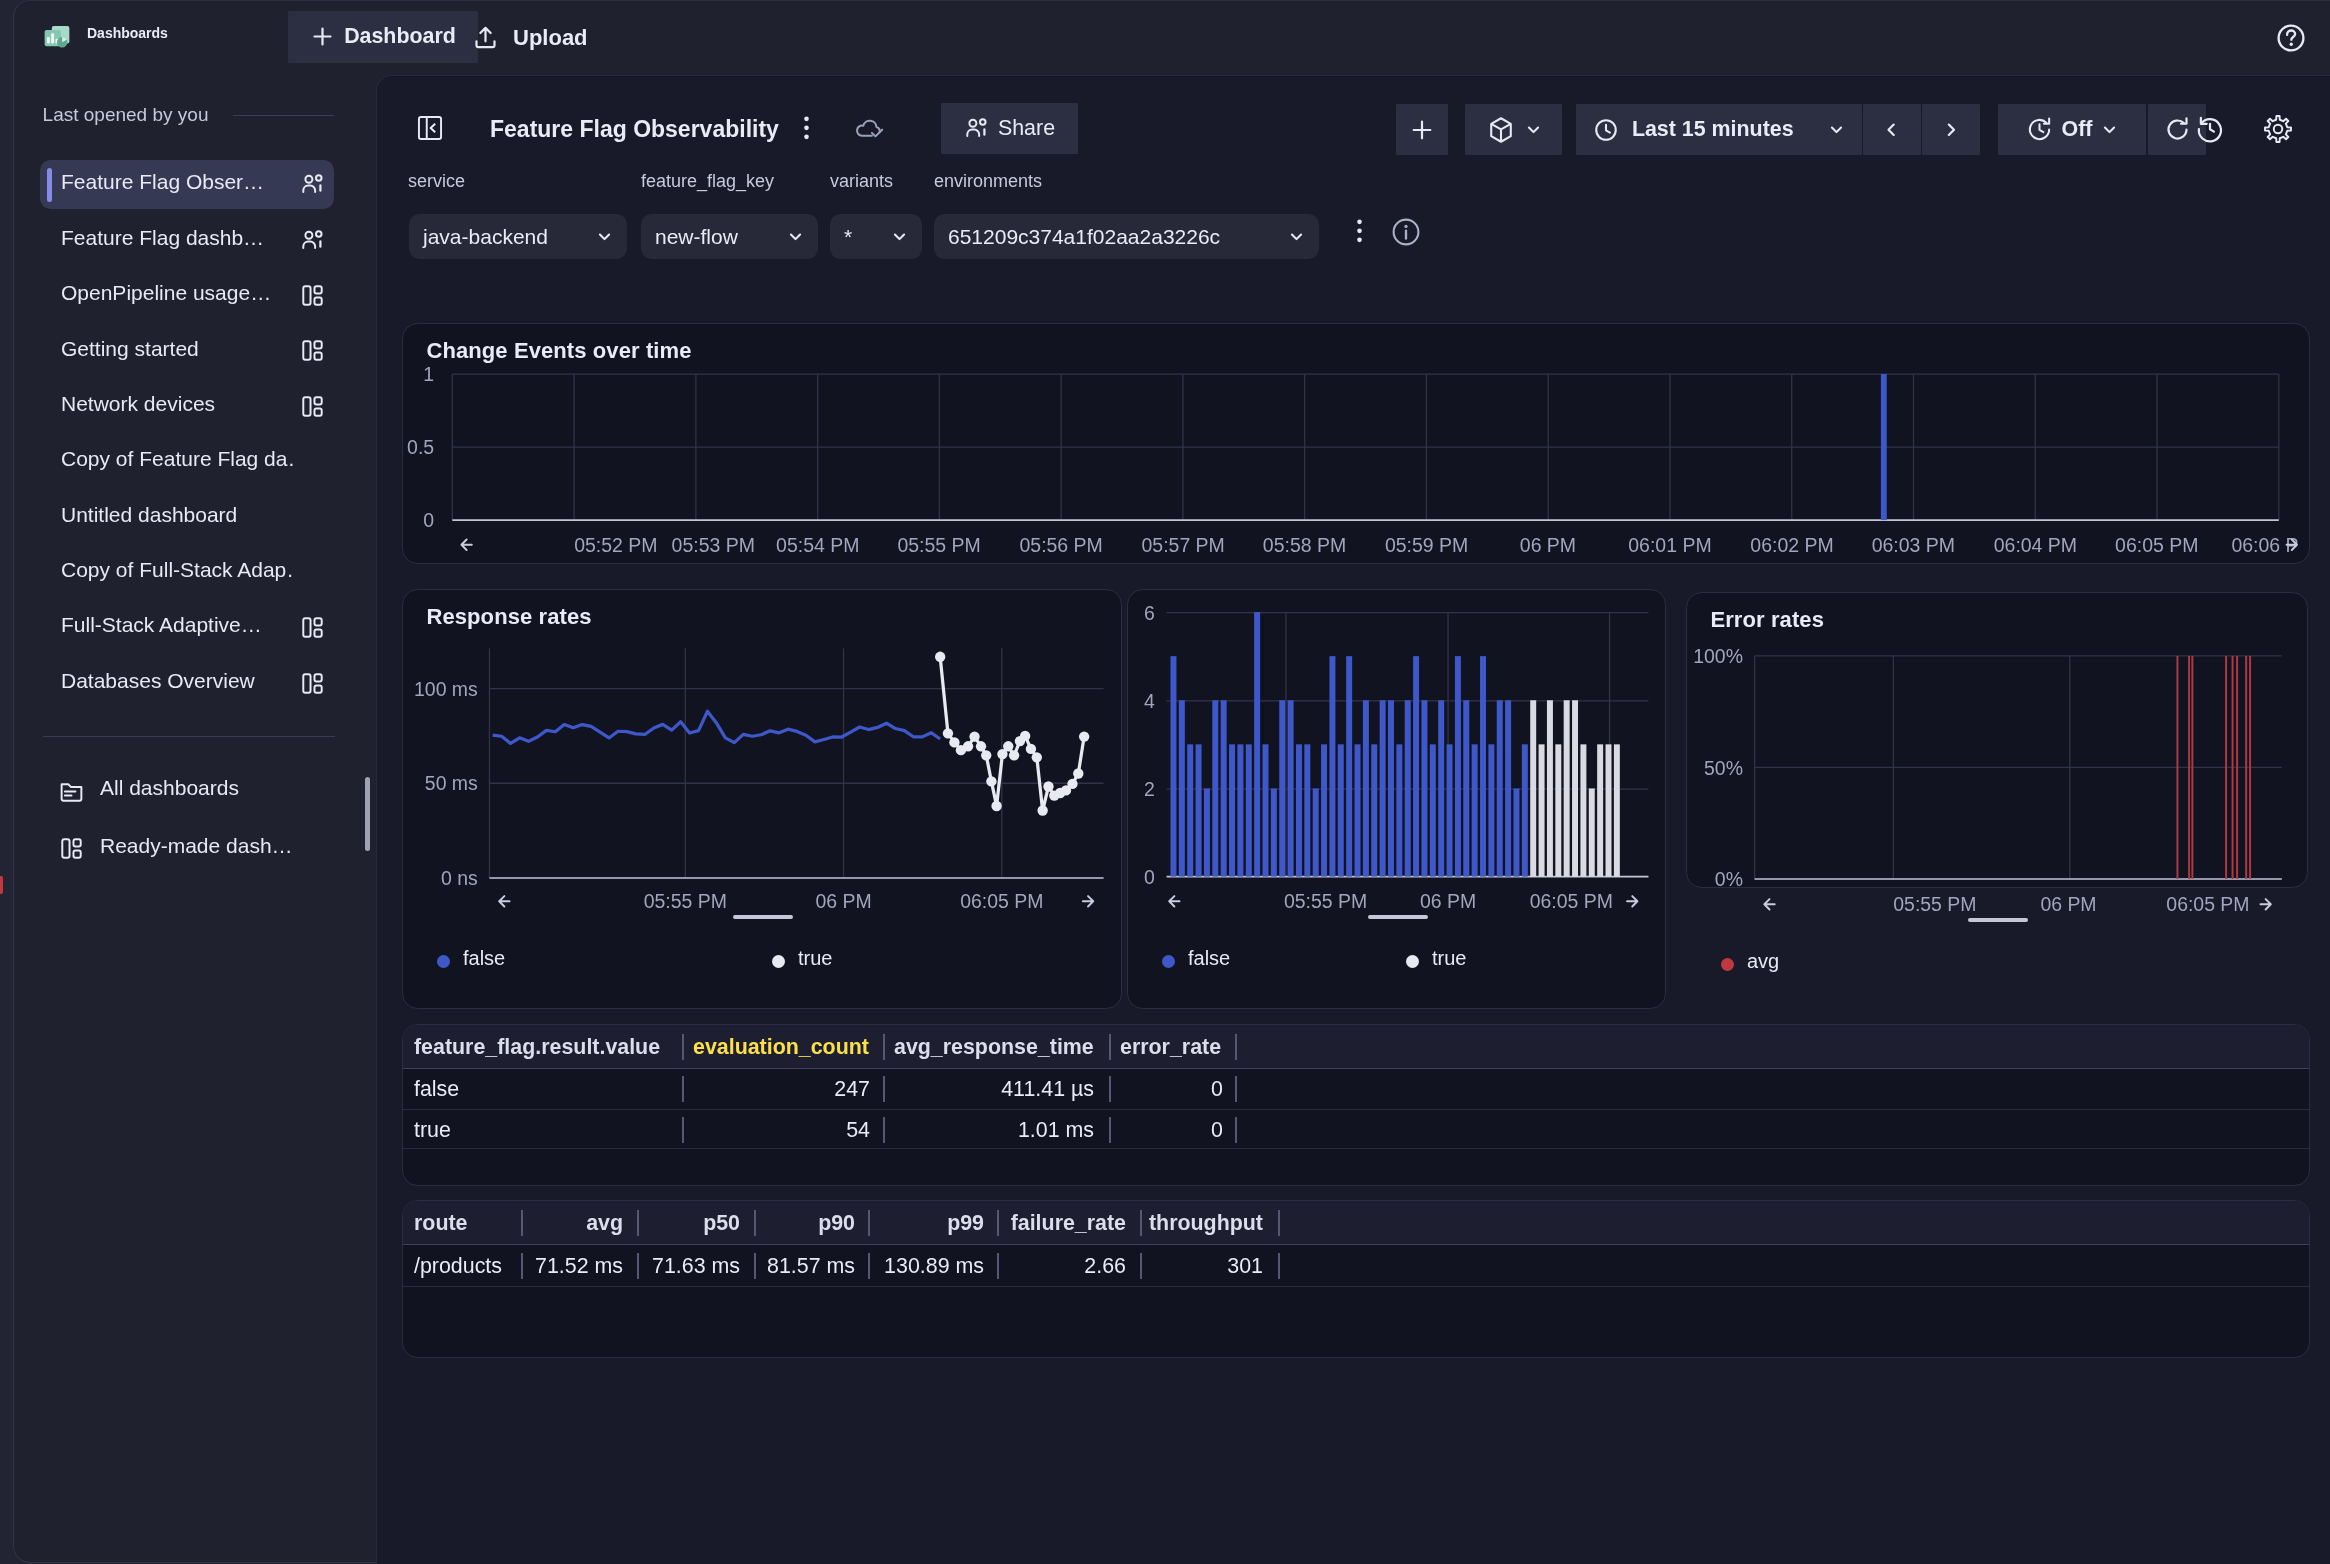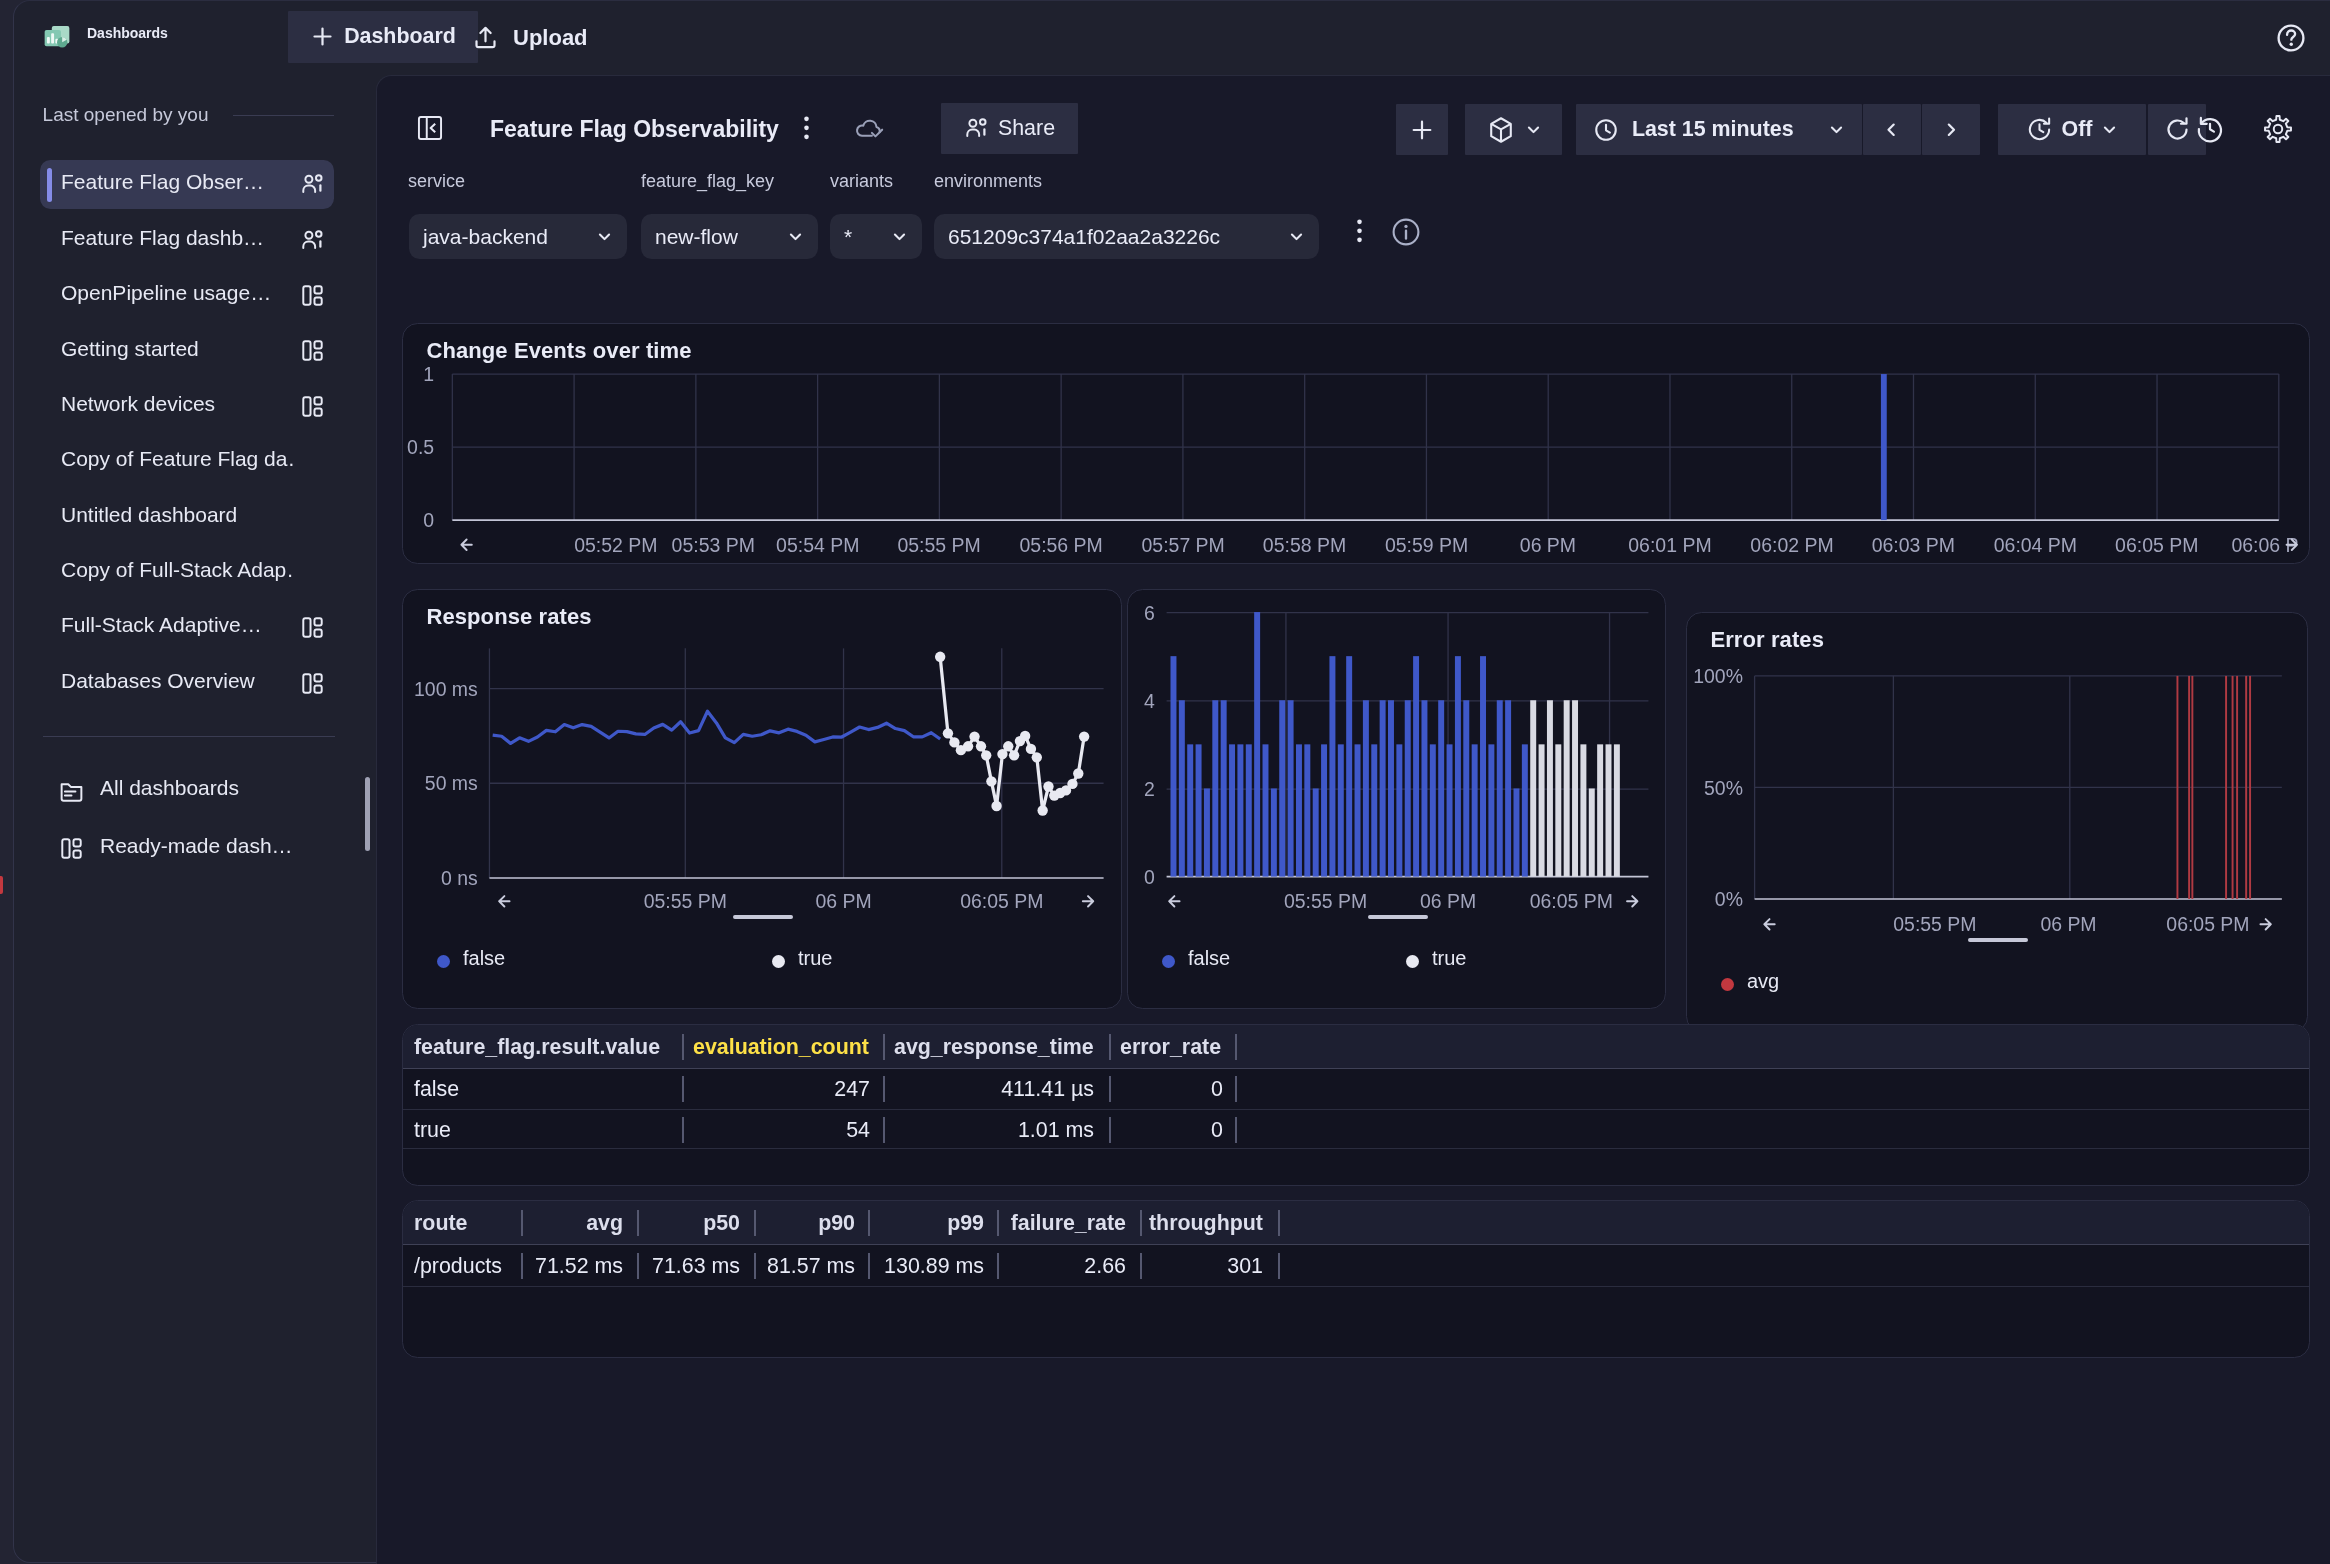--- a/index.html
+++ b/index.html
@@ -437,21 +437,21 @@
           </g>
       </g>
     </svg>
     <div class="scrollbar" style="left:240px;top:325px"></div>
     <div class="legend-dot" style="left:34px;top:365px;background:#3f58c9"></div>
     <div class="legend-txt" style="left:60px;top:357px">false</div>
     <div class="legend-dot" style="left:278px;top:365px;background:#e8e9f1"></div>
     <div class="legend-txt" style="left:304px;top:357px">true</div>
   </div>
 
-  <div class="panel" style="left:1309px;top:536px;width:622px;height:420px">
+  <div class="panel" style="left:1309px;top:516px;width:622px;height:296px">
     <div class="ptitle">Error rates</div>
     <svg width="619" height="417" viewBox="0 0 954 643" style="position:absolute;left:0;top:0">
       <g transform="translate(-2597,-905)">
         <line x1="2701" y1="1002" x2="2701" y2="1346" stroke="#31334a" stroke-width="2"></line>
         <line x1="2915" y1="1002" x2="2915" y2="1346" stroke="#31334a" stroke-width="2"></line>
         <line x1="3187" y1="1002" x2="3187" y2="1346" stroke="#31334a" stroke-width="2"></line>
         <line x1="3459" y1="1002" x2="3459" y2="1346" stroke="#31334a" stroke-width="2"></line>
         <line x1="2701" y1="1002" x2="3514" y2="1002" stroke="#31334a" stroke-width="2"></line>
         <line x1="2701" y1="1174" x2="3514" y2="1174" stroke="#31334a" stroke-width="2"></line>
         <line x1="2701" y1="1346" x2="3514" y2="1346" stroke="#c3c5d6" stroke-width="2.5"></line>

